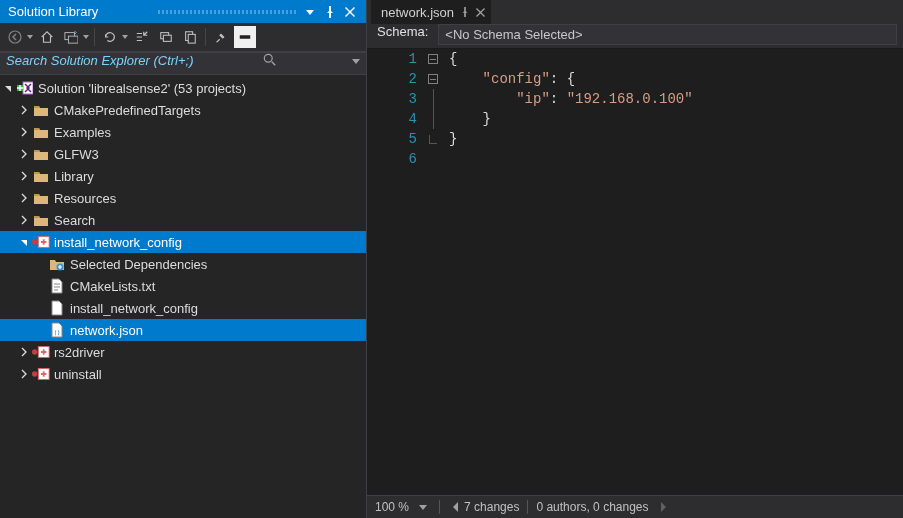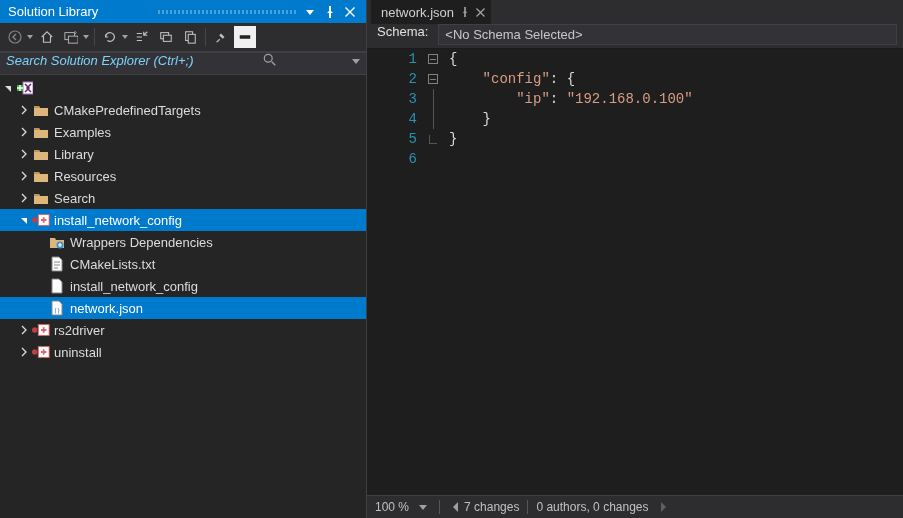--- a/index.html
+++ b/index.html
@@ -183,20 +183,21 @@
             </svg>
           </span>
           <span class="fico">
             <svg width="16" height="16" viewBox="0 0 16 16">
               <rect x="6" y="2" width="10" height="12" fill="#fff" stroke="#a571c6"></rect>
               <path d="M8 4 L12 8 L8 12 M14 4 L10 8 L14 12" stroke="#68217a" stroke-width="1.5" fill="none"></path>
               <rect x="0" y="5" width="6" height="6" fill="#3bb143"></rect>
               <path d="M3 5 V11 M0 8 H6" stroke="#fff" stroke-width="1.4"></path>
             </svg>
           </span>
+          <span class="lbl">Solution 'librealsense2' (53 projects)</span>
         </div>
         <div class="row">
           <span class="ind" style="width:16px"></span>
           <span class="exp">
             <svg width="10" height="10" viewBox="0 0 10 10">
               <path d="M3 1 L7 5 L3 9" fill="none" stroke="currentColor" stroke-width="1.3"></path>
             </svg>
           </span>
           <span class="fico">
             <svg width="16" height="14" viewBox="0 0 16 14">
@@ -213,20 +214,35 @@
               <path d="M3 1 L7 5 L3 9" fill="none" stroke="currentColor" stroke-width="1.3"></path>
             </svg>
           </span>
           <span class="fico">
             <svg width="16" height="14" viewBox="0 0 16 14">
               <path d="M1 3 L6 3 L7 5 L15 5 L15 13 L1 13 Z" fill="#dcb67a"></path>
               <path d="M1 3 L6 3 L7 5 L1 5 Z" fill="#c09553"></path>
             </svg>
           </span>
           <span class="lbl">Examples</span>
+        </div>
+        <div class="row">
+          <span class="ind" style="width:16px"></span>
+          <span class="exp">
+            <svg width="10" height="10" viewBox="0 0 10 10">
+              <path d="M3 1 L7 5 L3 9" fill="none" stroke="currentColor" stroke-width="1.3"></path>
+            </svg>
+          </span>
+          <span class="fico">
+            <svg width="16" height="14" viewBox="0 0 16 14">
+              <path d="M1 3 L6 3 L7 5 L15 5 L15 13 L1 13 Z" fill="#dcb67a"></path>
+              <path d="M1 3 L6 3 L7 5 L1 5 Z" fill="#c09553"></path>
+            </svg>
+          </span>
+          <span class="lbl">GLFW3</span>
         </div>
         <div class="row">
           <span class="ind" style="width:16px"></span>
           <span class="exp">
             <svg width="10" height="10" viewBox="0 0 10 10">
               <path d="M3 1 L7 5 L3 9" fill="none" stroke="currentColor" stroke-width="1.3"></path>
             </svg>
           </span>
           <span class="fico">
             <svg width="16" height="14" viewBox="0 0 16 14">
@@ -285,21 +301,21 @@
         <div class="row">
           <span class="ind" style="width:32px"></span>
           <span class="exp"></span>
           <span class="fico">
             <svg width="16" height="14" viewBox="0 0 16 14">
               <path d="M1 3 L6 3 L7 5 L15 5 L15 13 L1 13 Z" fill="#dcb67a"></path>
               <circle cx="11" cy="10" r="3.5" fill="#3794d1"></circle>
               <path d="M11 8 V12 M9 10 H13" stroke="#fff" stroke-width="1.2"></path>
             </svg>
           </span>
-          <span class="lbl">Wrappers Dependencies</span>
+          <span class="lbl">Selected Dependencies</span>
         </div>
         <div class="row">
           <span class="ind" style="width:32px"></span>
           <span class="exp"></span>
           <span class="fico">
             <svg width="14" height="16" viewBox="0 0 14 16">
               <path d="M2 1 H9 L12 4 V15 H2 Z" fill="#fff" stroke="#888"></path>
               <path d="M4 6 H10 M4 9 H10 M4 12 H8" stroke="#888" stroke-width="1"></path>
             </svg>
           </span>

